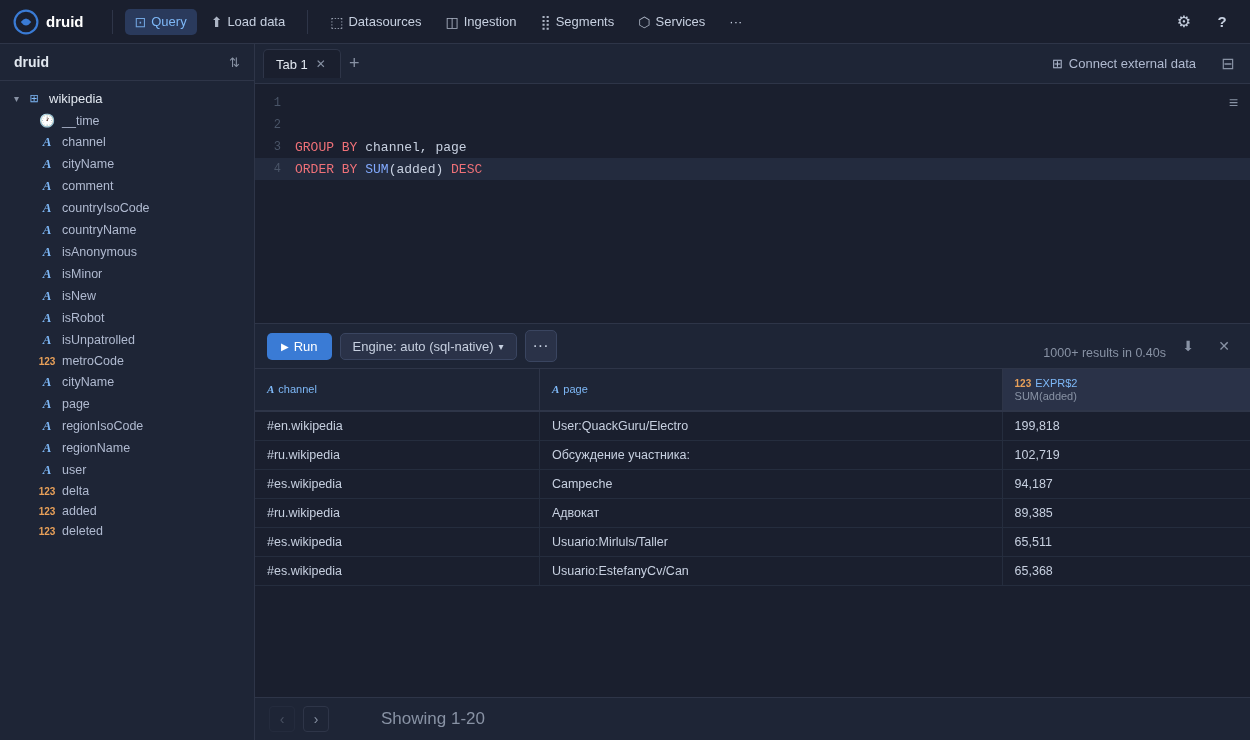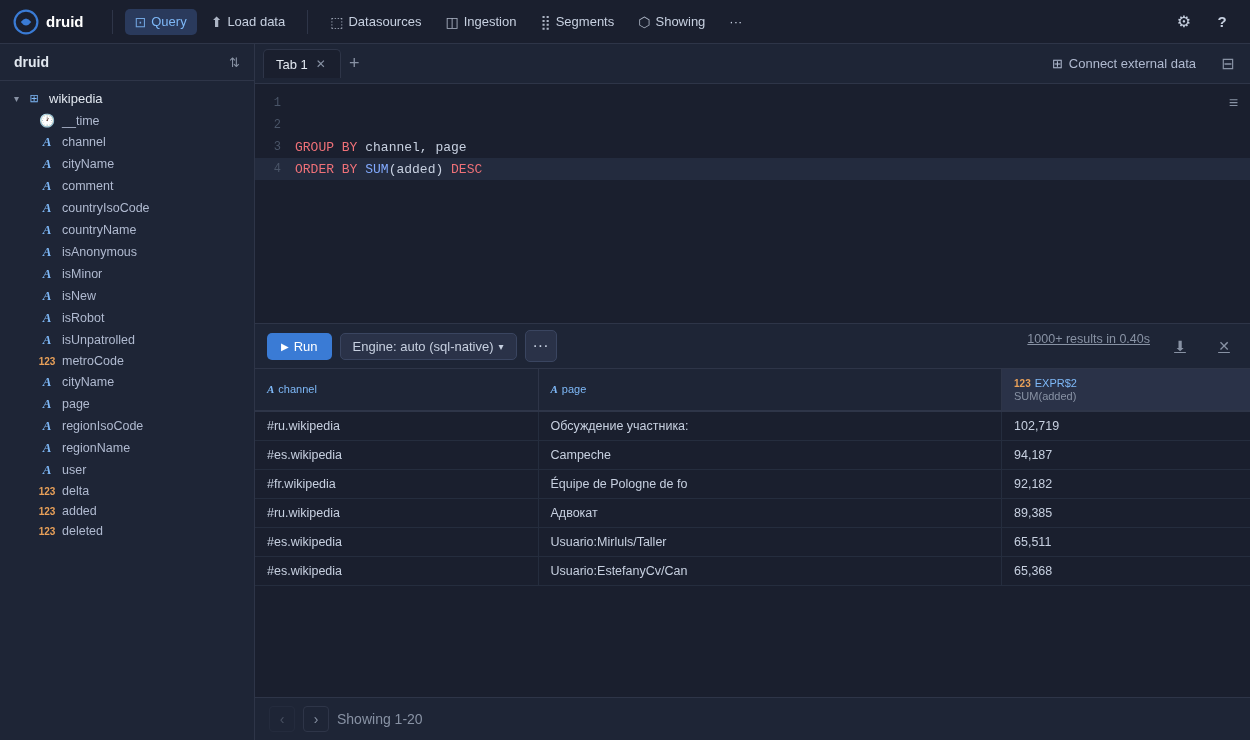--- a/index.html
+++ b/index.html
@@ -340,25 +340,24 @@
       background: #2a3248;
       border: 1px solid #3a4560;
       border-radius: 5px;
       cursor: pointer;
       color: #c7d0e0;
       font-size: 16px;
     }
     .toolbar-right {
       margin-left: auto;
       display: flex;
-      align-items: flex-start;
-      gap: 16px;
+      align-items: flex-end;
+      gap: 8px;
       color: #8892a4;
       font-size: 12.5px;
-      text-decoration: underline;
     }
     .toolbar-icon-btn {
       width: 28px;
       height: 28px;
       display: flex;
       align-items: center;
       justify-content: center;
       border-radius: 4px;
       cursor: pointer;
       color: #8892a4;
@@ -441,22 +440,23 @@
       justify-content: center;
       border-radius: 4px;
       cursor: pointer;
       color: #8892a4;
       background: transparent;
       border: 1px solid #2e3548;
       font-size: 14px;
     }
     .page-btn.disabled { opacity: 0.4; cursor: default; pointer-events: none; }
     .page-info {
-      font-size: 14px;
-      color: #8892a4;
+      font-size: 17px;
+      color: #8892a4;
+      margin-left: 44px;
     }
   </style>
 </head>
 <body>
 
 <nav class="topnav">
   <div class="nav-logo">
     <svg class="logo-icon" viewBox="0 0 32 32" fill="none" xmlns="http://www.w3.org/2000/svg">
       <ellipse cx="16" cy="16" rx="13" ry="13" fill="none" stroke="#3a7bd5" stroke-width="2.5"></ellipse>
       <path d="M10 16 Q16 8 22 16 Q16 24 10 16Z" fill="#3a7bd5"></path>
@@ -481,21 +481,21 @@
   <button class="nav-btn">
     <span class="nav-icon">◫</span>
     <span>Ingestion</span>
   </button>
   <button class="nav-btn">
     <span class="nav-icon">⣿</span>
     <span>Segments</span>
   </button>
   <button class="nav-btn">
     <span class="nav-icon">⬡</span>
-    <span>Showing</span>
+    <span>Services</span>
   </button>
   <button class="nav-btn">
     <span>···</span>
   </button>
 
   <div class="nav-right">
     <button class="nav-icon-btn">
       <span>⚙</span>
     </button>
     <button class="nav-icon-btn">
@@ -703,34 +703,34 @@
             <th style="background:#2a3248;">
               <div class="th-top">
                 <span style="color:#e8a059;font-size:10px;font-weight:bold;">123</span>
                 <span>EXPR$2</span>
               </div>
               <div class="th-bottom">SUM(added)</div>
             </th>
           </tr>
         </thead>
         <tbody id="results-body">
+        <tr>
+              <td>#en.wikipedia</td>
+              <td>User:QuackGuru/Electro</td>
+              <td>199,818</td>
+            </tr>
             <tr>
               <td>#ru.wikipedia</td>
               <td>Обсуждение участника:</td>
               <td>102,719</td>
             </tr>
             <tr>
               <td>#es.wikipedia</td>
               <td>Campeche</td>
               <td>94,187</td>
-            </tr>
-            <tr>
-              <td>#fr.wikipedia</td>
-              <td>Équipe de Pologne de fo</td>
-              <td>92,182</td>
             </tr>
             <tr>
               <td>#ru.wikipedia</td>
               <td>Адвокат</td>
               <td>89,385</td>
             </tr>
             <tr>
               <td>#es.wikipedia</td>
               <td>Usuario:Mirluls/Taller</td>
               <td>65,511</td>

